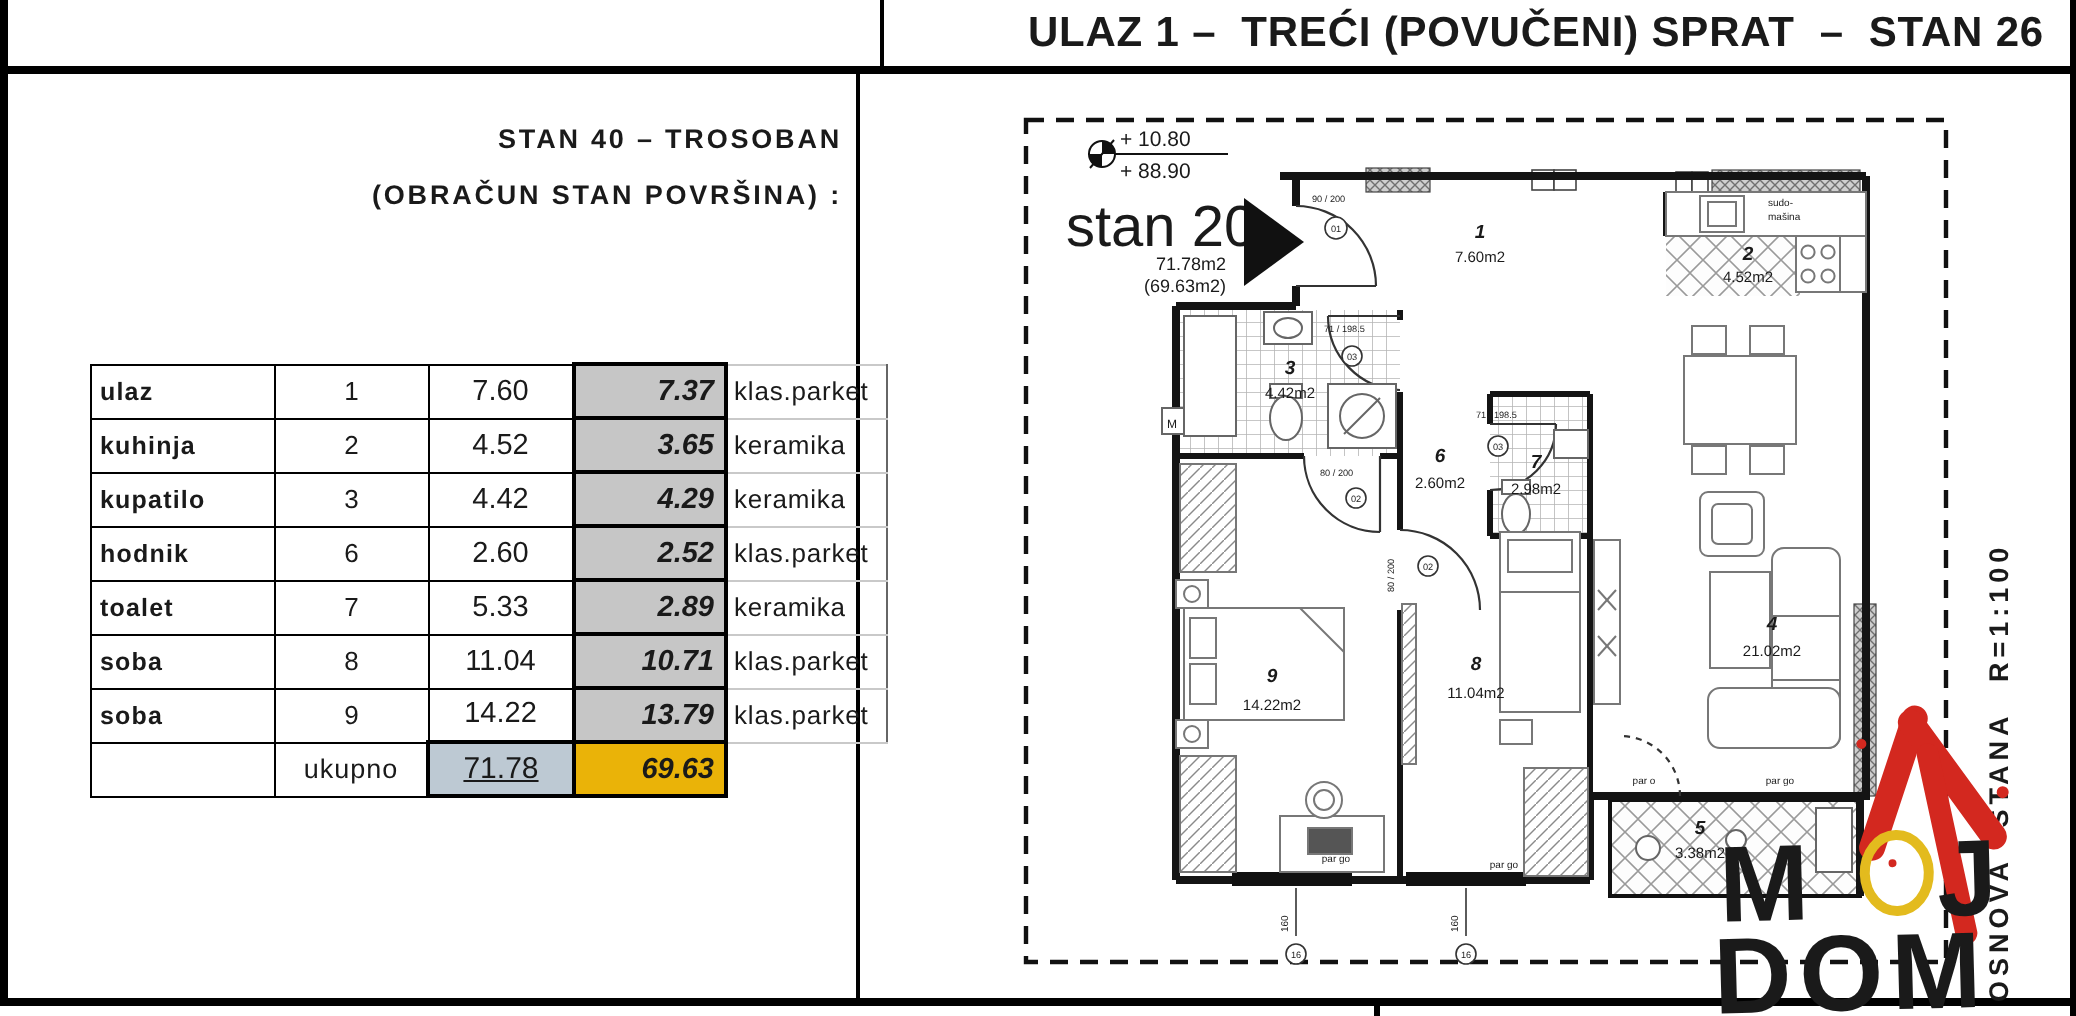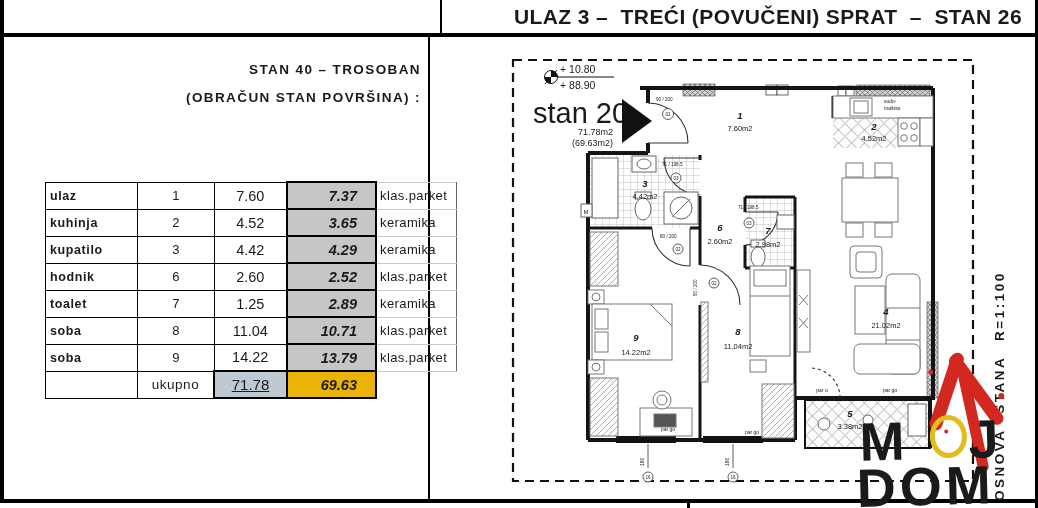--- a/index.html
+++ b/index.html
@@ -28,21 +28,21 @@
   .panel-title .l1{font-size:13.5px;font-weight:600;letter-spacing:1.4px;}
   .panel-title .l2{font-size:13.5px;font-weight:600;letter-spacing:1.4px;margin-top:13px;}
 
   
   table.area-table{position:absolute;left:45px;top:181px;border-collapse:collapse;}
   .area-table td{height:23px;vertical-align:middle;}
   .c-name{width:86px;border:1.5px solid #000;font-weight:bold;font-size:12.5px;
           letter-spacing:.6px;padding-left:4px;}
   .c-num{width:73px;border:1.5px solid #000;text-align:center;font-size:13px;}
   .c-bruto{width:69px;border:1.5px solid #000;text-align:center;font-size:14.5px;}
-  .c-neto{width:68px;border:2.5px solid #000;text-align:right;padding-right:18px;
+  .c-neto{width:68px;border:2.5px solid #000;text-align:right;padding-right:5px;
           font-size:14.5px;font-style:italic;font-weight:bold;background:#c6c6c6;}
   .c-floor{width:75px;border-top:1px solid #c9c9c9;border-bottom:1px solid #c9c9c9;
            border-right:1px solid #666;font-size:13px;letter-spacing:.4px;padding-left:3px;}
   tr.total-row .c-name{border:1.5px solid #000;}
   tr.total-row .c-num{font-size:13.5px;letter-spacing:.5px;}
   tr.total-row .c-bruto{background:#bdc9d3;border:2.5px solid #000;font-size:15px;text-decoration:underline;}
   tr.total-row .c-neto{background:#eab308;}
   tr.total-row .c-floor{border:none;}
 
   
@@ -62,21 +62,21 @@
 <body>
 
 <div class="rule rule-top"></div>
 <div class="rule rule-bottom"></div>
 <div class="rule bar-left"></div>
 <div class="rule border-right"></div>
 <div class="rule panel-divider"></div>
 <div class="rule header-tick"></div>
 <div class="rule bottom-tick"></div>
 
-<div class="doc-header">ULAZ 3 –  TREĆI (POVUČENI) SPRAT  –  STAN 26</div>
+<div class="doc-header">ULAZ 1 –  TREĆI (POVUČENI) SPRAT  –  STAN 26</div>
 
 <div class="panel-title">
   <div class="l1">STAN 40 – TROSOBAN</div>
   <div class="l2">(OBRAČUN STAN POVRŠINA) :</div>
 </div>
 
 <table class="area-table">
   <tbody>
       <tr>
         <td class="c-name">ulaz</td>
@@ -102,21 +102,21 @@
       <tr>
         <td class="c-name">hodnik</td>
         <td class="c-num">6</td>
         <td class="c-bruto">2.60</td>
         <td class="c-neto">2.52</td>
         <td class="c-floor">klas.parket</td>
       </tr>
       <tr>
         <td class="c-name">toalet</td>
         <td class="c-num">7</td>
-        <td class="c-bruto">1.25</td>
+        <td class="c-bruto">5.33</td>
         <td class="c-neto">2.89</td>
         <td class="c-floor">keramika</td>
       </tr>
       <tr>
         <td class="c-name">soba</td>
         <td class="c-num">8</td>
         <td class="c-bruto">11.04</td>
         <td class="c-neto">10.71</td>
         <td class="c-floor">klas.parket</td>
       </tr>

